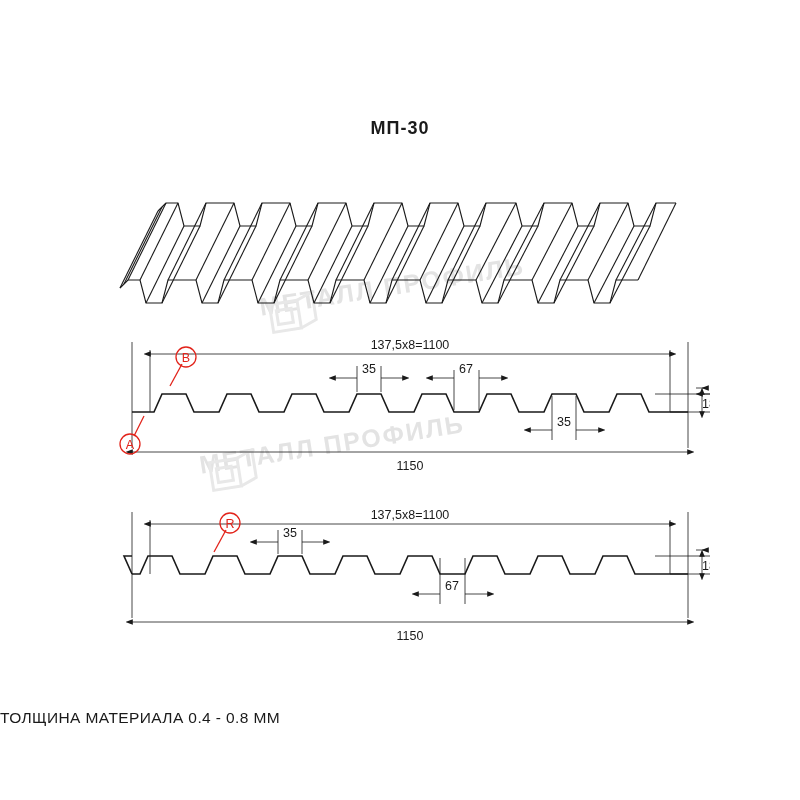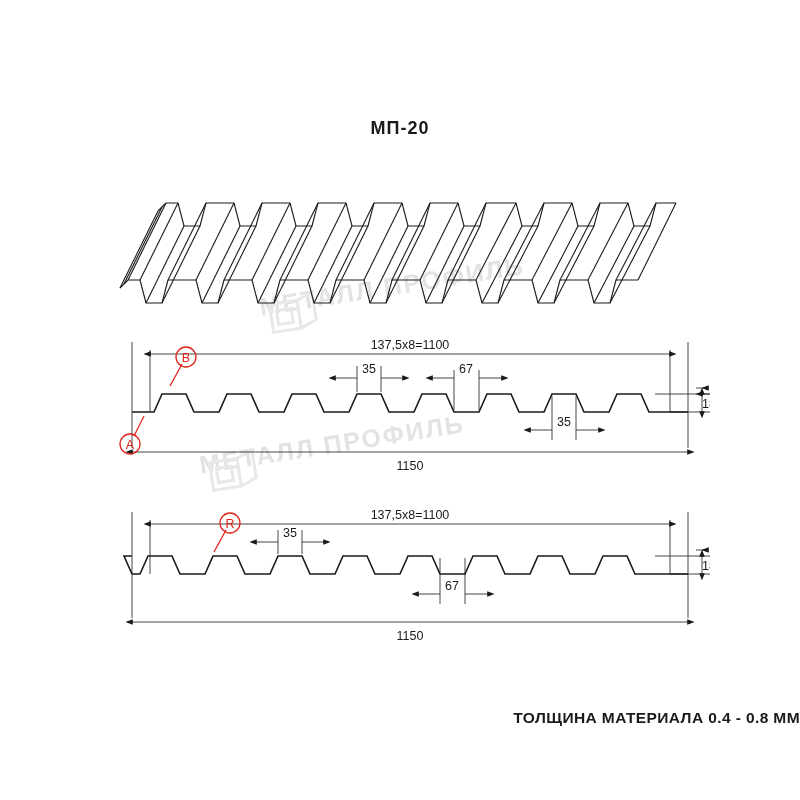--- a/index.html
+++ b/index.html
@@ -34,23 +34,23 @@
   }
   #sub-title {
     top: 118px;
     font-size: 18px;
     font-weight: bold;
   }
   #footer-note {
     position: absolute;
     left: 0; right: 0;
     top: 709px;
-    text-align: right;
+    text-align: left;
     font-size: 15.5px;
-    font-weight: bold;
+    font-weight: normal;
     letter-spacing: 0.4px;
   }
   svg { display: block; }
   .wm {
     position: absolute;
     pointer-events: none;
     user-select: none;
   }
   .wm-text {
     font-family: "Liberation Sans", sans-serif;
@@ -65,21 +65,21 @@
   .wm-logo {
     position: absolute;
     pointer-events: none;
   }
 </style>
 </head>
 <body>
 
 <div id="stage">
 
-  <div class="title" id="sub-title">МП-20</div>
+  <div class="title" id="sub-title">МП-30</div>
 
   <div class="wm wm1">
     <div class="wm-text">МЕТАЛЛ ПРОФИЛЬ</div>
   </div>
   <div class="wm wm2">
     <div class="wm-text">МЕТАЛЛ ПРОФИЛЬ</div>
   </div>
 
   <svg class="wm-logo" style="left:265px; top:290px;" width="70" height="46" viewBox="0 0 70 46">
     <g transform="rotate(-9 35 23)" fill="none" stroke="#e8e8e8" stroke-width="3">

